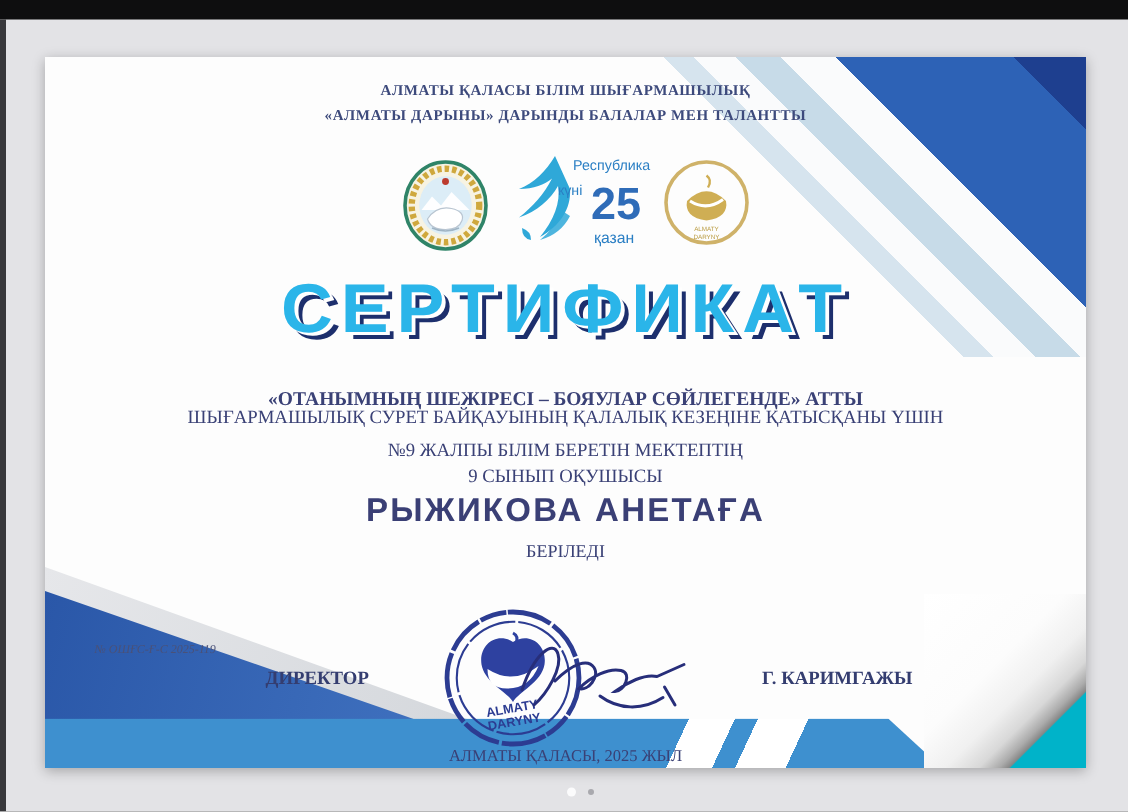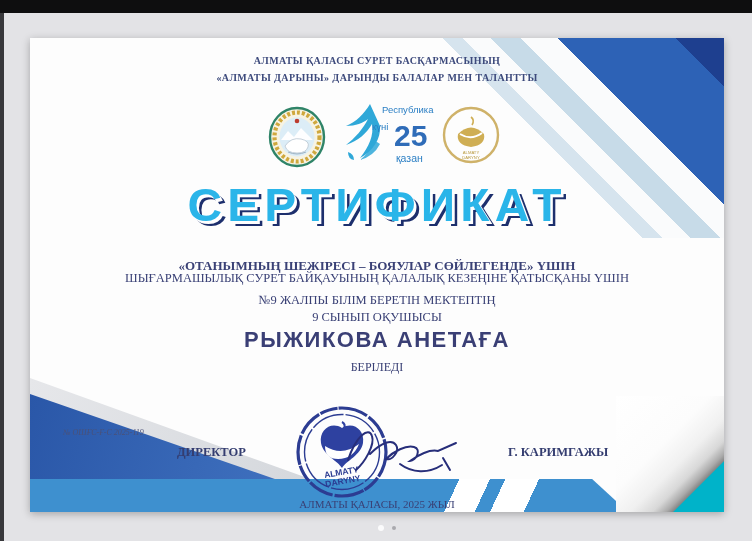--- a/index.html
+++ b/index.html
@@ -72,21 +72,21 @@
               <line x1="39" y1="51" x2="35" y2="55"></line>
           </g>
           <circle cx="50" cy="40" r="13" fill="#d9a92c"></circle>
           <path d="M18,78 q14,-12 30,-5 q16,-10 32,0 q-8,8 -22,8 q-6,6 -12,5 q-16,2 -28,-8 z" fill="none" stroke="#d9b83a" stroke-width="2.5"></path>
           <path d="M30,92 q20,8 44,-2" fill="none" stroke="#d9b83a" stroke-width="2"></path>
         </svg>
       </div>
       <div class="curl"></div>
     </div>
 
-    <div class="txt hdr" style="top:17px;">АЛМАТЫ ҚАЛАСЫ СУРЕТ БАСҚАРМАСЫНЫҢ</div>
+    <div class="txt hdr" style="top:17px;">АЛМАТЫ ҚАЛАСЫ БІЛІМ ШЫҒАРМАШЫЛЫҚ</div>
     <div class="txt hdr" style="top:34px;">«АЛМАТЫ ДАРЫНЫ» ДАРЫНДЫ БАЛАЛАР МЕН ТАЛАНТТЫ</div>
 
     <svg class="logo" style="left:238px;top:68px;" width="58" height="62" viewBox="0 0 58 62">
       <ellipse cx="29" cy="31" rx="27" ry="29" fill="#f7f3e2" stroke="#2f8468" stroke-width="2.4"></ellipse>
       <ellipse cx="29" cy="31" rx="22.5" ry="24.5" fill="none" stroke="#cfa83d" stroke-width="4.2" stroke-dasharray="3 2"></ellipse>
       <ellipse cx="29" cy="31" rx="17.5" ry="19.5" fill="#dcedf7"></ellipse>
       <path d="M13,34 L20,25 L26,31 L33,22 L45,34 Z" fill="#ffffff" opacity="0.95"></path>
       <circle cx="29" cy="15" r="2.3" fill="#bc3b2e"></circle>
       <path d="M17,40 q6,-9 16,-7 q9,2 7,8 q-2,6 -11,6 q-10,0 -12,-7 z" fill="#ffffff" stroke="#b9c5d1" stroke-width="0.8"></path>
       <path d="M20,46 q9,4 18,0" fill="none" stroke="#9fb4c4" stroke-width="1"></path>
@@ -108,21 +108,21 @@
       <circle cx="30" cy="31" r="27" fill="none" stroke="#cfb269" stroke-width="2.4"></circle>
       <path d="M30,13 q4,3 1,8" fill="none" stroke="#cfae54" stroke-width="1.6"></path>
       <path d="M17,30 q13,-13 26,0 q2,11 -13,13 q-15,-2 -13,-13 z" fill="#cfae54"></path>
       <path d="M19,30 q11,7 22,-1" fill="none" stroke="#ffffff" stroke-width="2"></path>
       <text x="30" y="50" text-anchor="middle" font-size="4.2" fill="#b99a3f">ALMATY</text>
       <text x="30" y="55" text-anchor="middle" font-size="4.2" fill="#b99a3f">DARYNY</text>
     </svg>
 
     <div class="txt title" style="top:140px;">СЕРТИФИКАТ</div>
 
-    <div class="txt b1" style="top:220px;">«ОТАНЫМНЫҢ ШЕЖІРЕСІ – БОЯУЛАР СӨЙЛЕГЕНДЕ» ҮШІН</div>
+    <div class="txt b1" style="top:220px;">«ОТАНЫМНЫҢ ШЕЖІРЕСІ – БОЯУЛАР СӨЙЛЕГЕНДЕ» АТТЫ</div>
     <div class="txt b2" style="top:233px;">ШЫҒАРМАШЫЛЫҚ СУРЕТ БАЙҚАУЫНЫҢ ҚАЛАЛЫҚ КЕЗЕҢІНЕ ҚАТЫСҚАНЫ ҮШІН</div>
     <div class="txt b2" style="top:255px;">№9 ЖАЛПЫ БІЛІМ БЕРЕТІН МЕКТЕПТІҢ</div>
     <div class="txt b2" style="top:272px;">9 СЫНЫП ОҚУШЫСЫ</div>
     <div class="txt name" style="top:289px;">РЫЖИКОВА АНЕТАҒА</div>
     <div class="txt b2" style="top:322px;font-size:12px;">БЕРІЛЕДІ</div>
 
     <div class="small-italic" style="left:33px;top:390px;">№ ОШҒС-Ғ-С 2025-119</div>
     <div class="sign-label" style="left:147px;top:407px;">ДИРЕКТОР</div>
     <div class="sign-label" style="left:478px;top:407px;">Г. КАРИМГАЖЫ</div>
 

